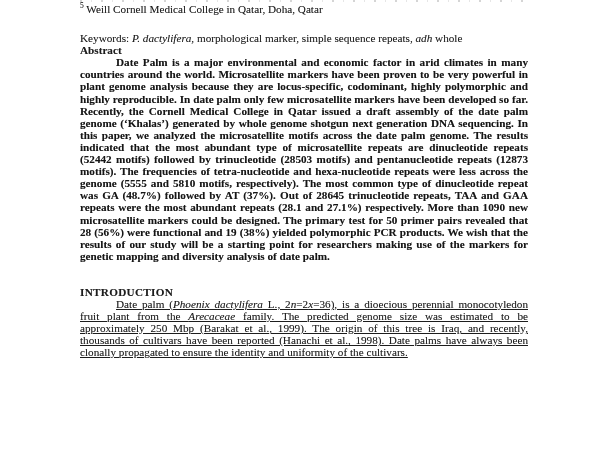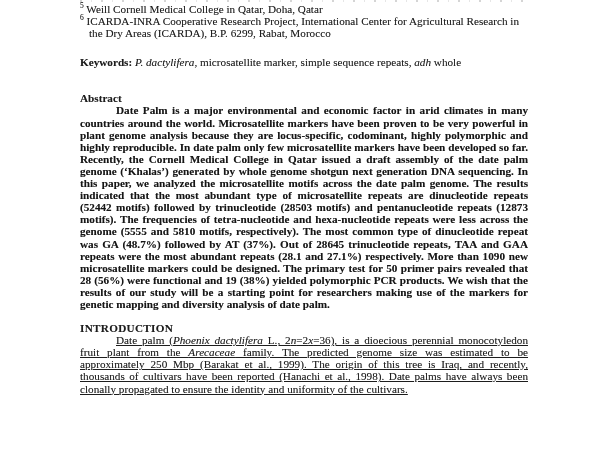--- a/index.html
+++ b/index.html
@@ -29,46 +29,45 @@
   }
   .aff {
     padding-left: 9px;
     text-indent: -9px;
   }
   sup {
     font-size: 7.5px;
     line-height: 0;
     vertical-align: super;
   }
-  .b { font-weight: bold; text-align: right; }
+  .b { font-weight: normal; text-align: right; }
   .i { font-style: italic; margin-top: 20px; }
   .keywords { margin-top: 17px; }
-  .abstract-h { margin-top: 24px; font-weight: bold; }
+  .abstract-h { margin-top: 0; font-weight: bold; }
   .abstract-p {
     font-weight: bold;
     text-align: justify;
     text-indent: 36px;
     color: #161616;
   }
-  .intro-h { margin-top: 12px; font-weight: bold; letter-spacing: 0.3px; }
+  .intro-h { margin-top: 24px; font-weight: bold; letter-spacing: 0.3px; }
   .intro-p { text-align: justify; text-indent: 36px; text-decoration: underline; }
 </style>
 </head>
 <body>
 
 <div class="doc">
 
   <div class="remnant"></div>
 
   <div>
     <div class="aff"><sup>5</sup> <span>Weill Cornell Medical College in Qatar, Doha, Qatar</span></div>
-    <div class="aff"><sup>6</sup> <span>ICARDA-INRA Cooperative Research Project, International Center for Agricultural Research in the Dry Areas (ICARDA), B.P. 6299, Rabat, Morocco</span></div>
   </div>
 
-  <p class="keywords"><span class="b">Keywords:</span><span> </span><span class="i">P. dactylifera</span><span>, microsatellite marker, simple sequence repeats, </span><span class="i">adh</span><span> whole</span></p>
+  <p class="keywords"><span class="b">Keywords:</span><span> </span><span class="i">P. dactylifera</span><span>, morphological marker, simple sequence repeats, </span><span class="i">adh</span><span> whole</span></p>
 
   <h2 class="abstract-h" style="font-size:inherit;">Abstract</h2>
   <p class="abstract-p">Date Palm is a major environmental and economic factor in arid climates in many countries around the world. Microsatellite markers have been proven to be very powerful in plant genome analysis because they are locus-specific, codominant, highly polymorphic and highly reproducible. In date palm only few microsatellite markers have been developed so far. Recently, the Cornell Medical College in Qatar issued a draft assembly of the date palm genome (‘Khalas’) generated by whole genome shotgun next generation DNA sequencing. In this paper, we analyzed the microsatellite motifs across the date palm genome. The results indicated that the most abundant type of microsatellite repeats are dinucleotide repeats (52442 motifs) followed by trinucleotide (28503 motifs) and pentanucleotide repeats (12873 motifs). The frequencies of tetra-nucleotide and hexa-nucleotide repeats were less across the genome (5555 and 5810 motifs, respectively). The most common type of dinucleotide repeat was GA (48.7%) followed by AT (37%). Out of 28645 trinucleotide repeats, TAA and GAA repeats were the most abundant repeats (28.1 and 27.1%) respectively. More than 1090 new microsatellite markers could be designed. The primary test for 50 primer pairs revealed that 28 (56%) were functional and 19 (38%) yielded polymorphic PCR products. We wish that the results of our study will be a starting point for researchers making use of the markers for genetic mapping and diversity analysis of date palm.</p>
 
   <h2 class="intro-h" style="font-size:inherit;">INTRODUCTION</h2>
   <p class="intro-p"><span>Date palm (</span><span class="i">Phoenix dactylifera</span><span> L., 2</span><span class="i">n</span><span>=2</span><span class="i">x</span><span>=36), is a dioecious perennial monocotyledon fruit plant from the </span><span class="i">Arecaceae</span><span> family. The predicted genome size was estimated to be approximately 250 Mbp (Barakat et al., 1999). The origin of this tree is Iraq, and recently, thousands of cultivars have been reported (Hanachi et al., 1998). Date palms have always been clonally propagated to ensure the identity and uniformity of the cultivars.</span></p>
 
 </div>
 
 </body></html>

